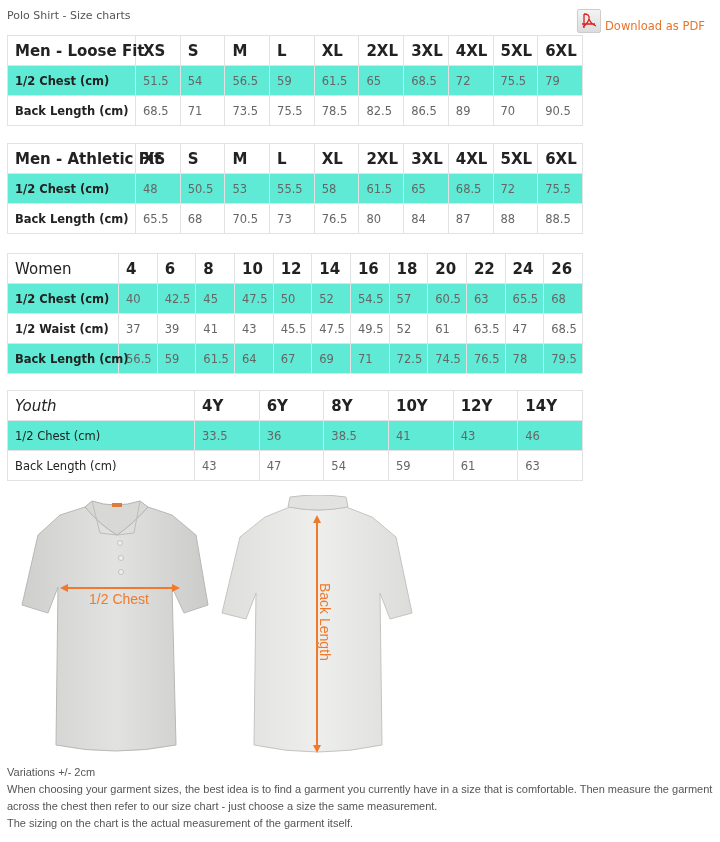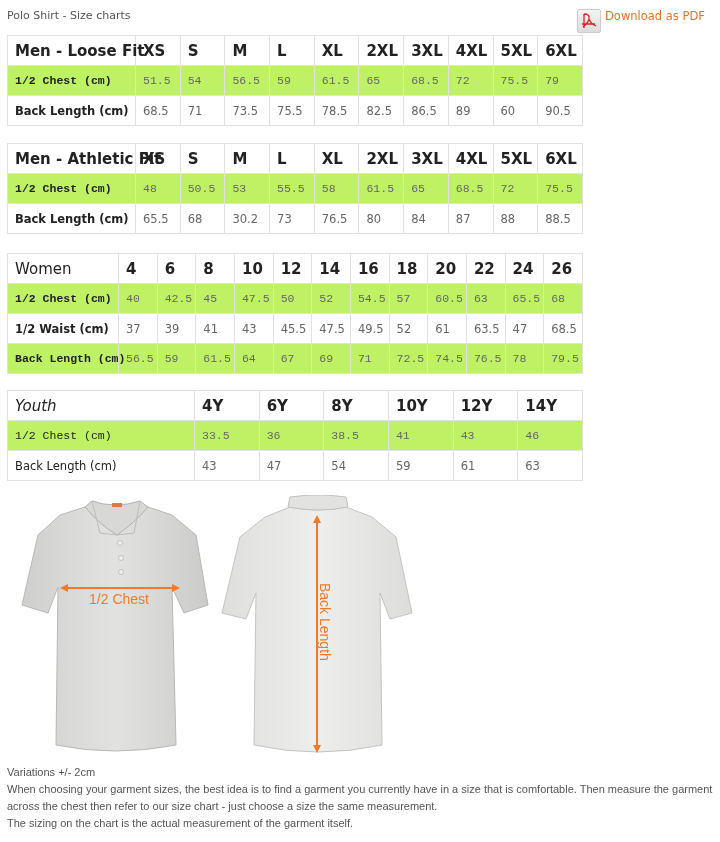--- a/index.html
+++ b/index.html
@@ -1,31 +1,31 @@
 <!DOCTYPE html>
 <html><head>
   <meta charset="utf-8">
   <style>
     * { box-sizing: border-box; margin: 0; padding: 0; }
     html, body { width: 720px; height: 842px; background: #ffffff; overflow: hidden; }
     body { font-family: "DejaVu Sans", "Liberation Sans", sans-serif; color: #222; position: relative; }
 
     .page-title { position: absolute; left: 7px; top: 9px; font-size: 11px; color: #555; text-align: center; }
 
-    .pdf-link { position: absolute; left: 577px; top: 9px; display: flex; align-items: flex-start; text-decoration: none; cursor: pointer; }
+    .pdf-link { position: absolute; left: 577px; top: 9px; display: flex; align-items: flex-end; text-decoration: none; cursor: pointer; }
     .pdf-icon { width: 24px; height: 24px; border: 1px solid #ccc; border-radius: 2px; background: linear-gradient(#f4f4f4, #dcdcdc); display: flex; align-items: center; justify-content: center; margin-right: 4px; }
     .pdf-label { font-size: 11.5px; color: #e8742a; }
 
     table.size { position: absolute; left: 7px; border-collapse: collapse; width: 576px; table-layout: fixed; font-size: 11.5px; }
     table.size td { border: 1px solid #e2e2e2; height: 30px; padding: 0 0 0 7px; white-space: nowrap; }
     table.size tr.head td { font-weight: bold; color: #222; font-size: 15px; }
     table.size tr.head td.rowlabel { font-weight: bold; }
     table.size td.rowlabel { font-weight: bold; color: #222; }
     table.size td.val { color: #666; }
-    table.size tr.shade td { background: #bef264; font-family: Liberation Mono, monospace; }
+    table.size tr.shade td { background: #5eead4; }
 
     .shirts { position: absolute; left: 0; top: 495px; width: 430px; height: 265px; }
 
     .notes { position: absolute; left: 7px; top: 764px; width: 710px; font-size: 11px; color: #555; line-height: 17px; font-family: "Liberation Sans", sans-serif; }
   </style>
 </head>
 <body>
 
 <div class="page-title">Polo Shirt - Size charts</div>
 
@@ -73,21 +73,21 @@
   <tr>
     <td class="rowlabel">Back Length (cm)</td>
     <td class="val">68.5</td>
     <td class="val">71</td>
     <td class="val">73.5</td>
     <td class="val">75.5</td>
     <td class="val">78.5</td>
     <td class="val">82.5</td>
     <td class="val">86.5</td>
     <td class="val">89</td>
-    <td class="val">60</td>
+    <td class="val">70</td>
     <td class="val">90.5</td>
   </tr>
 </tbody>
   </table>
 
 <table class="size" style="top:143px;">
   <colgroup>
       <col style="width:128px">
       <col span="10">
     </colgroup>
@@ -115,21 +115,21 @@
     <td class="val">61.5</td>
     <td class="val">65</td>
     <td class="val">68.5</td>
     <td class="val">72</td>
     <td class="val">75.5</td>
   </tr>
   <tr>
     <td class="rowlabel">Back Length (cm)</td>
     <td class="val">65.5</td>
     <td class="val">68</td>
-    <td class="val">30.2</td>
+    <td class="val">70.5</td>
     <td class="val">73</td>
     <td class="val">76.5</td>
     <td class="val">80</td>
     <td class="val">84</td>
     <td class="val">87</td>
     <td class="val">88</td>
     <td class="val">88.5</td>
   </tr>
 </tbody>
   </table>

